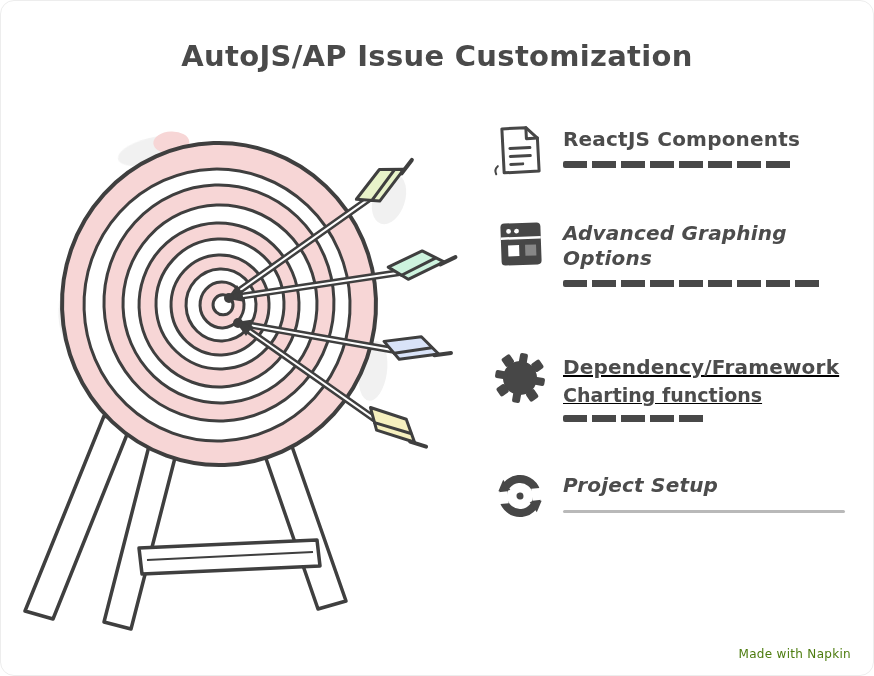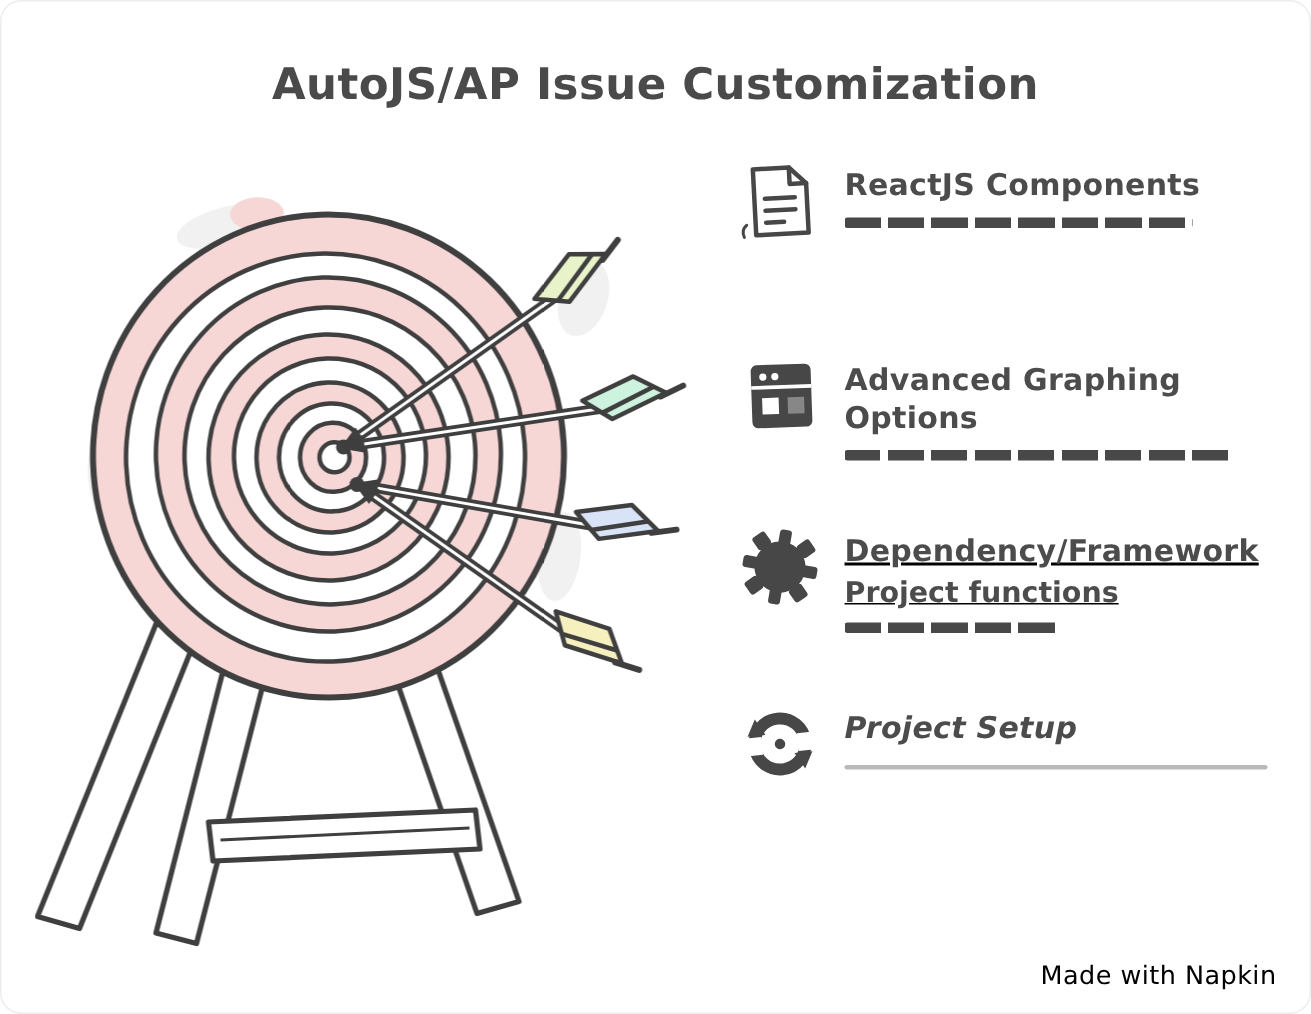--- a/index.html
+++ b/index.html
@@ -19,31 +19,31 @@
   .feature-item { position:absolute; left:0; display:flex; align-items:flex-start; }
   .feature-item .icon-box { width:62px; height:62px; flex:0 0 62px; }
   .feature-item .texts { margin-left:12px; padding-top:8px; }
   .feature-title { font-size:20px; font-weight:700; color:#4c4c4c; letter-spacing:0.2px; line-height:1.25; }
   .feature-subtitle { font-size:19px; font-weight:700; color:#4c4c4c; margin-top:4px; }
   .dash-bar {
     height:7px; margin-top:9px; border-radius:2px;
     background:repeating-linear-gradient(90deg,#484848 0 24px,#ffffff 24px 29px);
   }
   .thin-line { height:3px; margin-top:12px; background:#b9b9b9; border-radius:2px; }
-  .item-1 { top:102px; }
-  .item-2 { top:232px; }
+  .item-1 { top:118px; }
+  .item-2 { top:212px;font-style:italic; }
   .item-3 { top:346px;text-decoration:underline; }
   .item-4 { top:464px;font-style:italic; }
   .w-1 { width:232px; }
   .w-2 { width:258px; }
   .w-3 { width:142px; }
   .w-4 { width:282px; }
   .watermark {
     position:absolute; right:22px; bottom:14px;
-    font-size:17px; color:#000000; letter-spacing:0.3px;
+    font-size:12px; color:#4d7c0f; letter-spacing:0.3px;
   }
 </style>
 </head>
 <body>
 
 <div class="canvas">
 
   <div class="page-title">AutoJS/AP Issue Customization</div>
 
   <svg class="illustration" width="470" height="606" viewBox="0 0 470 606">
@@ -166,21 +166,21 @@
           <rect x="6" y="27" width="12" height="8" rx="2"></rect>
           <rect x="44" y="27" width="12" height="8" rx="2"></rect>
           <rect x="11" y="11" width="10" height="10" rx="2" transform="rotate(45 16 16)"></rect>
           <rect x="41" y="11" width="10" height="10" rx="2" transform="rotate(45 46 16)"></rect>
           <rect x="11" y="41" width="10" height="10" rx="2" transform="rotate(45 16 46)"></rect>
           <rect x="41" y="41" width="10" height="10" rx="2" transform="rotate(45 46 46)"></rect>
         </g>
       </svg>
       <div class="texts">
         <div class="feature-title">Dependency/Framework</div>
-        <div class="feature-subtitle">Project functions</div>
+        <div class="feature-subtitle">Charting functions</div>
         <div class="dash-bar w-3"></div>
       </div>
     </div>
 
     <div class="feature-item item-4">
       <svg class="icon-box" viewBox="0 0 62 62">
         <g transform="rotate(-6 31 31)" fill="none" stroke="#474747" stroke-width="8">
           <circle cx="31" cy="31" r="17"></circle>
         </g>
         <g transform="rotate(-6 31 31)" fill="#ffffff">

